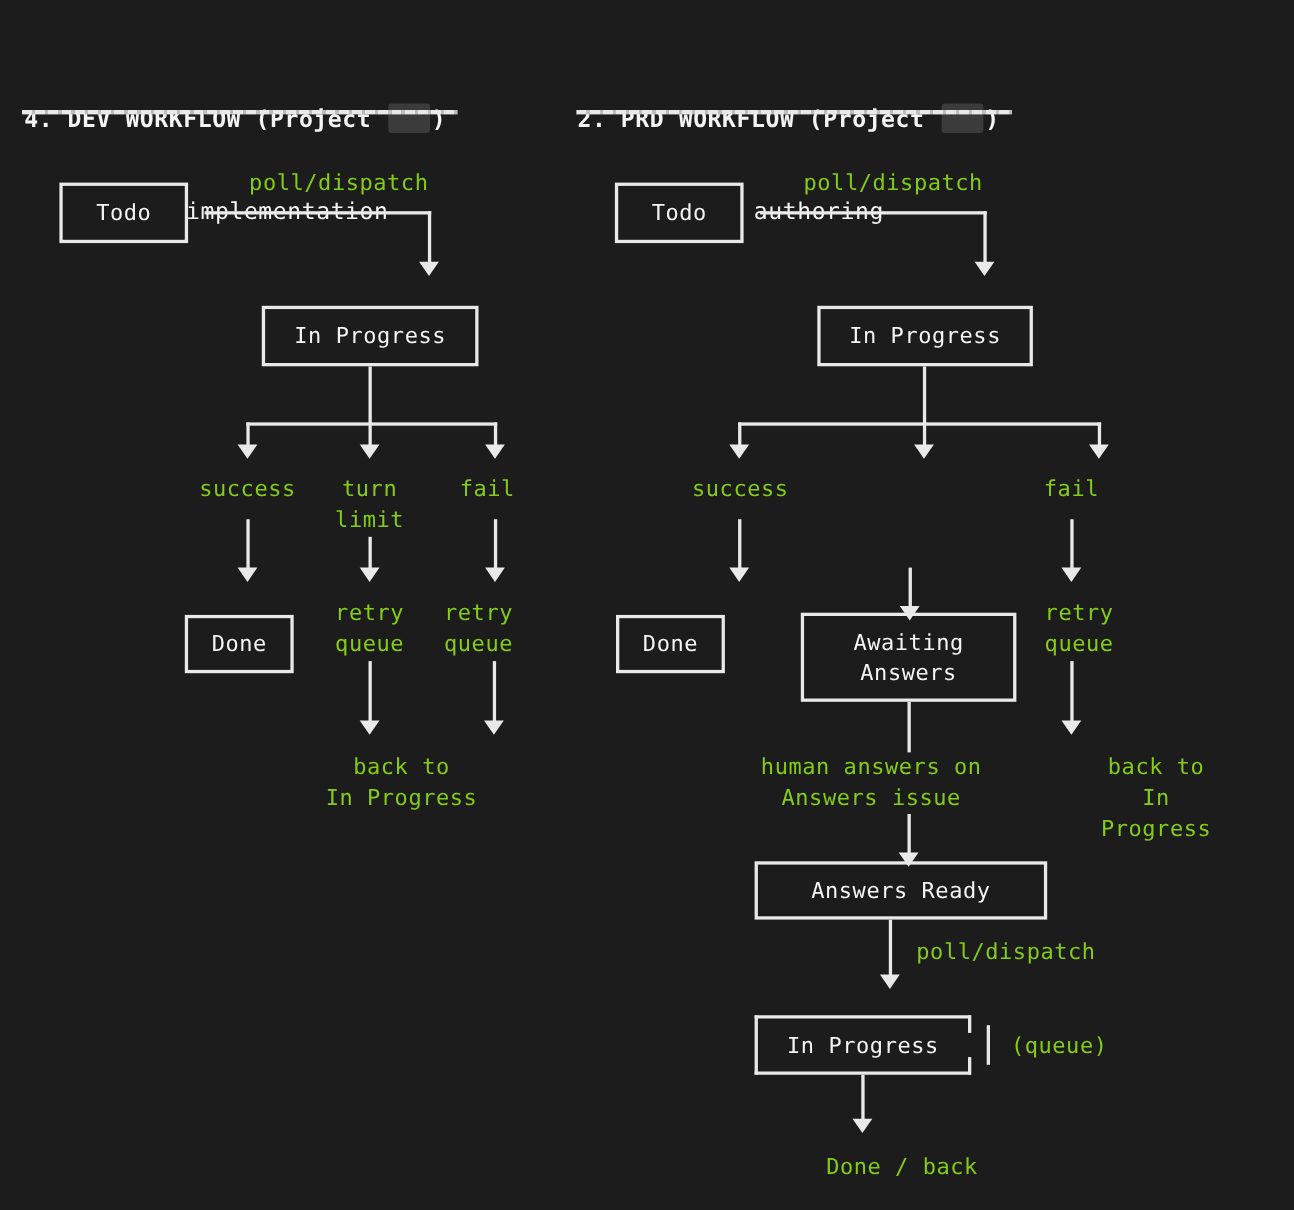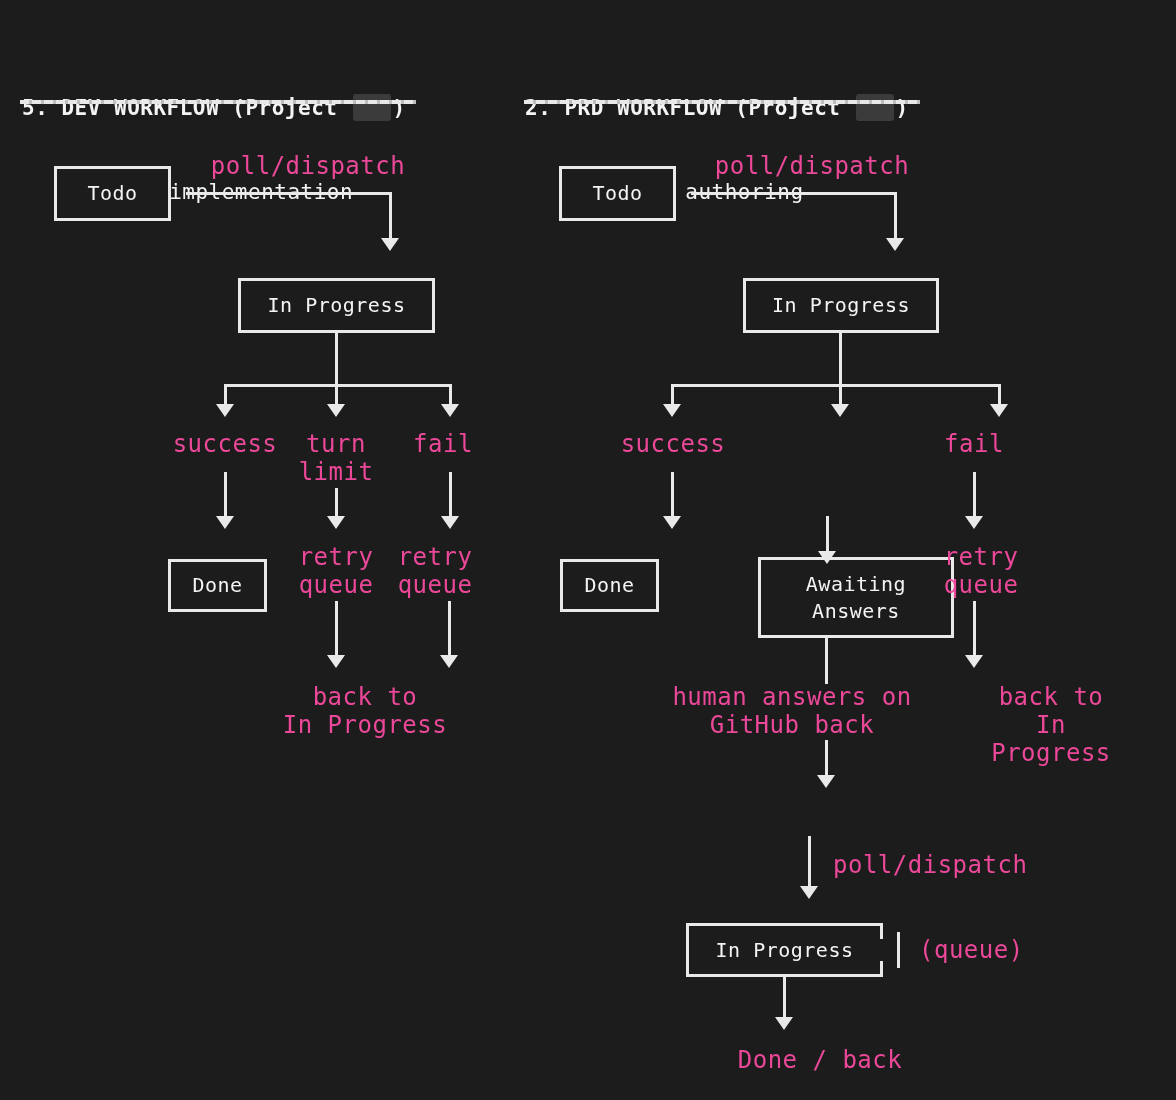--- a/index.html
+++ b/index.html
@@ -81,24 +81,24 @@
     right: -3px;
     width: 3px;
     height: 16px;
     background: #e9e9e9;
   }
 
   
   .label {
     position: absolute;
     white-space: pre-line;
-    font-size: 24px;
+    font-size: 20px;
     line-height: 28px;
     letter-spacing: 0.5px;
-    color: #ec4899;
+    color: #84cc16;
     z-index: 2;
   }
   .label.center { text-align: center; transform: translateX(-50%); }
   .label.left   { text-align: left; }
 
   
   .vline, .hline {
     position: absolute;
     background: #e9e9e9;
     z-index: 1;
@@ -119,21 +119,21 @@
     background: #e9e9e9;
     z-index: 3;
   }
 </style>
 </head>
 <body>
 
 <div id="canvas">
 
   <div class="wf-header" style="left:22px; top:38px;">
-    <span class="line1"><span>5. DEV WORKFLOW (Project </span><span class="redaction"></span><span>)</span></span>
+    <span class="line1"><span>4. DEV WORKFLOW (Project </span><span class="redaction"></span><span>)</span></span>
     <span class="line2">Feature implementation</span>
   </div>
   <div class="hrule" style="left:20px; top:100px; width:396px;"></div>
 
   <div class="node" style="left:54px; top:166px; width:117px; height:55px;">Todo</div>
 
   <div class="label center" style="left:308px; top:152px;">poll/dispatch</div>
 
   <div class="hline" style="left:186px; top:192px; width:206px;"></div>
   <div class="vline" style="left:389px; top:192px; height:48px;"></div>
@@ -200,37 +200,38 @@
 
   <div class="label center" style="left:673px; top:430px;">success</div>
   <div class="label center" style="left:974px; top:430px;">fail</div>
 
   <div class="vline" style="left:671px; top:472px; height:46px;"></div>
   <div class="arrow" style="left:663px; top:516px;"></div>
   <div class="node" style="left:560px; top:559px; width:99px; height:53px;">Done</div>
 
   <div class="vline" style="left:826px; top:516px; height:44px;"></div>
   <div class="arrow" style="left:818px; top:551px;"></div>
-  <div class="node" style="left:728px; top:557px; width:196px; height:81px;margin-left:30px;">Awaiting
+  <div class="node" style="left:728px; top:557px; width:196px; height:81px;">Awaiting
 Answers</div>
 
   <div class="vline" style="left:973px; top:472px; height:46px;"></div>
   <div class="arrow" style="left:965px; top:516px;"></div>
   <div class="label center" style="left:981px; top:543px;">retry
 queue</div>
   <div class="vline" style="left:973px; top:601px; height:56px;"></div>
   <div class="arrow" style="left:965px; top:655px;"></div>
   <div class="label center" style="left:1051px; top:683px;">back to
 In Progress</div>
 
   <div class="vline" style="left:825px; top:638px; height:46px;"></div>
   <div class="label center" style="left:792px; top:683px;">human answers on
-GitHub back</div>
+Answers issue</div>
   <div class="vline" style="left:825px; top:740px; height:40px;"></div>
   <div class="arrow" style="left:817px; top:775px;"></div>
+  <div class="node" style="left:686px; top:783px; width:266px; height:53px;">Answers Ready</div>
 
   <div class="vline" style="left:808px; top:836px; height:52px;"></div>
   <div class="label left" style="left:833px; top:851px;">poll/dispatch</div>
   <div class="arrow" style="left:800px; top:886px;"></div>
 
   <div class="node open-right" style="left:686px; top:923px; width:197px; height:54px;">In Progress</div>
   <div class="pipe" style="left:897px; top:932px; height:36px;"></div>
   <div class="label left" style="left:919px; top:936px;">(queue)</div>
 
   <div class="vline" style="left:783px; top:977px; height:42px;"></div>

